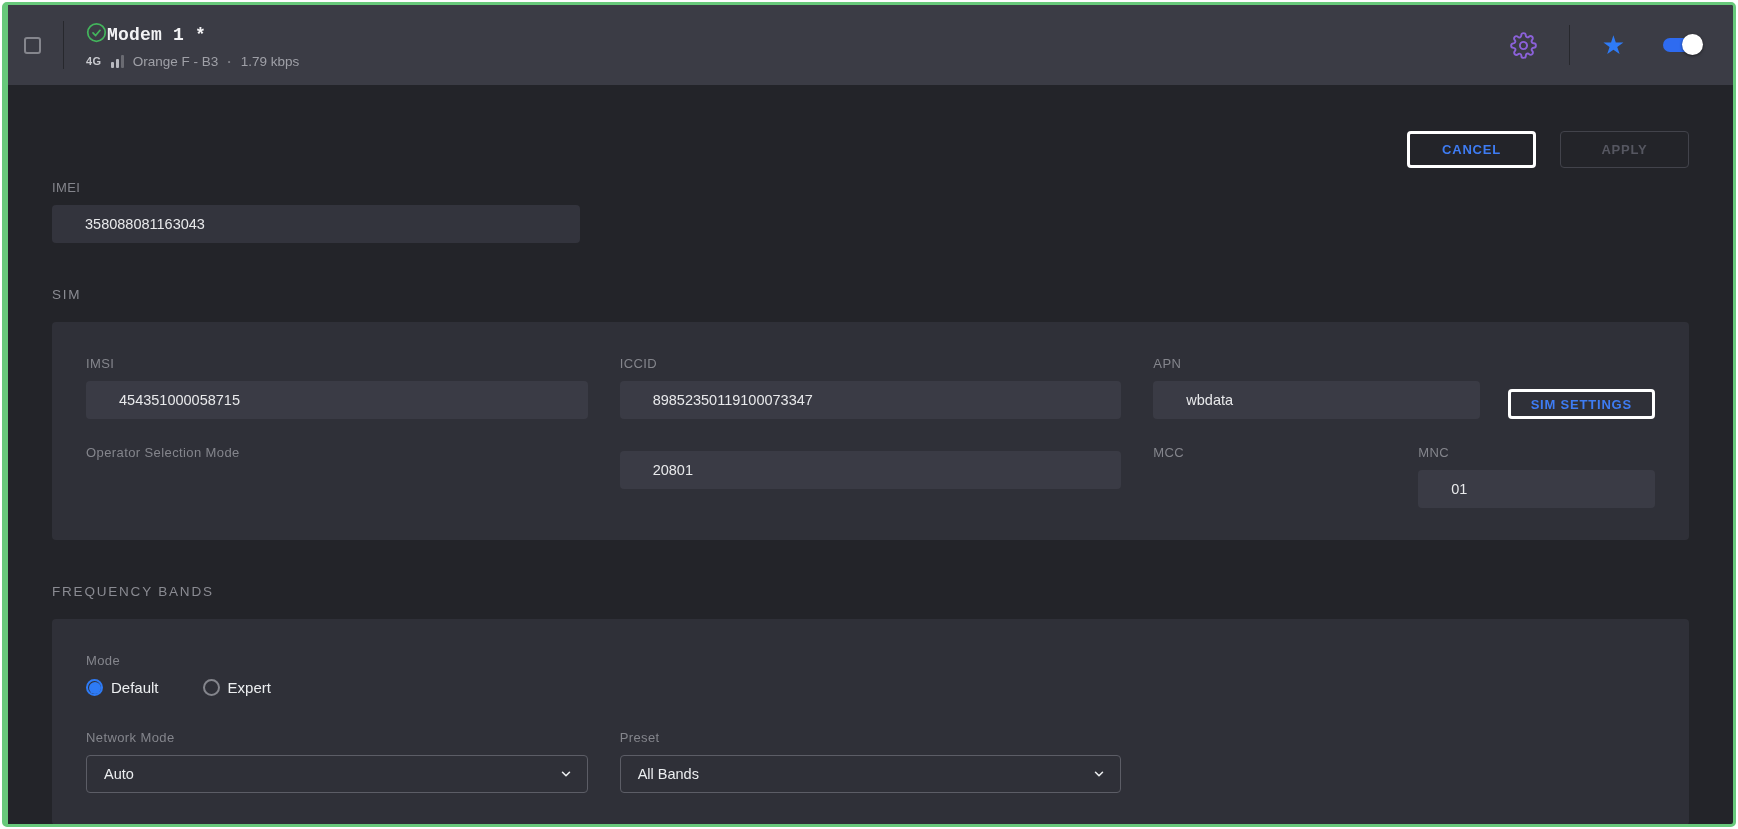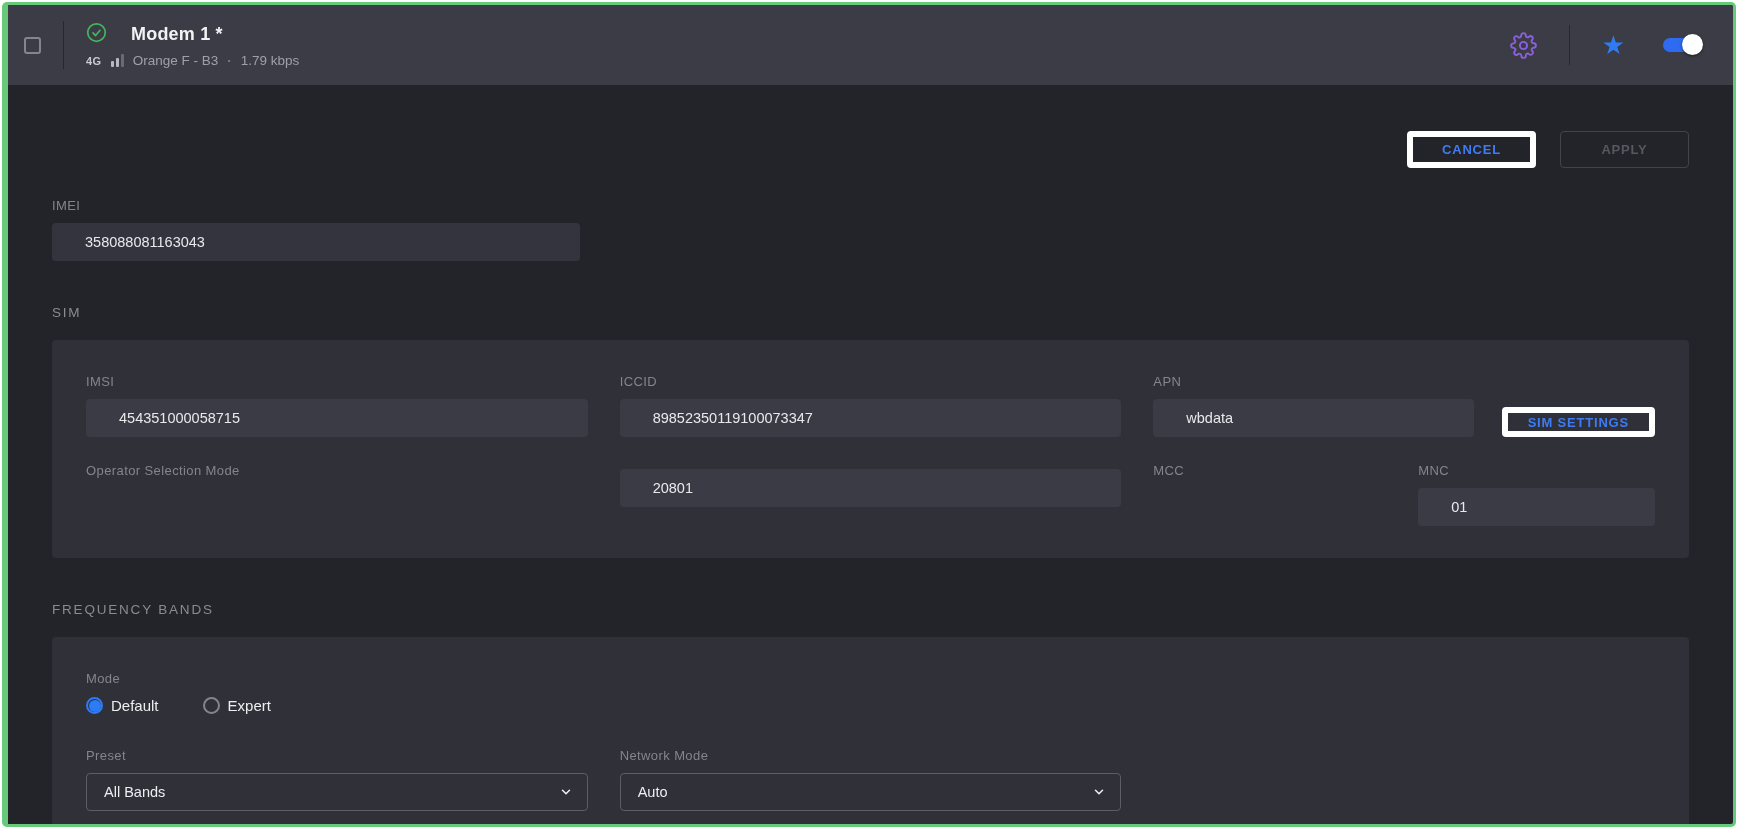--- a/index.html
+++ b/index.html
@@ -7,21 +7,21 @@
   .window {
     position:absolute; left:2px; top:2px; width:1734px; height:825px;
     background:#232429; border:3px solid #68c97b; border-left:6px solid #68c97b;
     border-radius:5px; overflow:hidden;
   }
   
   .header { height:80px; background:#3b3c45; display:flex; align-items:center; padding:0 30px 0 16px; }
   .checkbox { width:17px; height:17px; border:2px solid #85868d; border-radius:3px; background:transparent; cursor:pointer; }
   .vdiv { width:1px; height:48px; background:#27282d; margin-left:22px; }
   .status-block { margin-left:22px; display:flex; flex-direction:column; gap:6px; }
-  .title-row { display:flex; align-items:center; gap:24px; }
+  .title-row { display:flex; align-items:center; gap:0;font-family:Liberation Mono, monospace; }
   .title { font-size:18px; font-weight:700; color:#f2f2f4; letter-spacing:0.2px; }
   .sub-row { display:flex; align-items:center; gap:9px; }
   .net-type { font-size:11px; font-weight:700; color:#c9cacf; letter-spacing:0.5px; }
   .bars { display:flex; align-items:flex-end; gap:2px; height:13px; }
   .bars span { width:3px; border-radius:1px; }
   .bars .b1 { height:6px;  background:#b9bac0; }
   .bars .b2 { height:9px;  background:#b9bac0; }
   .bars .b3 { height:13px; background:#6a6b72; }
   .operator, .kbps, .dot-sep { font-size:13.5px; color:#9fa0a7; }
   .dot-sep { font-weight:700; color:#7b7c83; }
@@ -30,26 +30,26 @@
   .header-right .vdiv2 { width:1px; height:40px; background:#27282d; margin:0 28px; }
   .star { font-size:26px; color:#2e7bf6; line-height:1; }
   .toggle { position:relative; width:40px; height:22px; margin-left:34px; cursor:pointer; }
   .toggle .track { position:absolute; left:0; top:4px; width:34px; height:14px; border-radius:7px; background:#2e6bf0; }
   .toggle .knob { position:absolute; right:0; top:0; width:21px; height:21px; border-radius:50%; background:#ffffff; box-shadow:0 1px 3px rgba(0,0,0,.5); }
   
   .body { padding:0 44px; }
   .actions { display:flex; justify-content:flex-end; gap:24px; margin-top:46px; }
   .btn { height:37px; min-width:129px; padding:0 20px; border-radius:4px; background:transparent;
          font-family:"Liberation Sans",sans-serif; font-size:13px; font-weight:700; letter-spacing:0.8px; cursor:pointer; }
-  .btn-outline-blue { border:6px solid #ffffff; color:#3e7cf3; }
+  .btn-outline-blue { border:3px solid #ffffff; color:#3e7cf3; }
   .btn-disabled { border:1px solid #42434b; color:#565761; cursor:default; }
   .field-label { font-size:13px; color:#84858c; letter-spacing:0.4px; line-height:19px; }
   .text-input { display:block; width:100%; height:38px; margin-top:8px; border:none; border-radius:4px;
                 background:#3a3b45; color:#e8e9eb; font-family:"Liberation Sans",sans-serif; font-size:14.5px; padding:0 33px; outline:none; }
-  .imei-block { margin-top:28px; width:528px; }
+  .imei-block { margin-top:10px; width:528px; }
   .imei-block .text-input { background:#33343d; }
   .section-label { margin-top:42px; font-size:13.5px; color:#8a8b92; letter-spacing:1.8px; line-height:19px; }
   .card { margin-top:18px; background:#2f3038; border-radius:4px; padding:32px 34px 32px; }
   .grid3 { display:grid; grid-template-columns:1fr 1fr 1fr; column-gap:32px; }
   .row-gap { margin-top:24px; }
   .col-split { display:flex; gap:28px; }
   .col-split .field { flex:1; min-width:0; }
   .btn-sim { align-self:flex-end; height:30px; min-width:132px; flex:0 0 auto; }
   
   .radio-row { display:flex; align-items:center; gap:44px; margin-top:9px; }
@@ -174,35 +174,35 @@
           <span class="radio-label">Default</span>
         </div>
         <div class="radio-item">
           <span class="radio-circle"></span>
           <span class="radio-label">Expert</span>
         </div>
       </div>
 
       <div class="grid3 selects-row">
         <div class="field">
+          <div class="field-label">Network Mode</div>
+          <div class="select-box">
+            <span class="select-value">Auto</span>
+            <svg width="14" height="14" viewBox="0 0 24 24" fill="none" stroke="#eceef0" stroke-width="2.6" stroke-linecap="round" stroke-linejoin="round">
+              <polyline points="6 9 12 15 18 9"></polyline>
+            </svg>
+          </div>
+        </div>
+        <div class="field">
           <div class="field-label">Preset</div>
           <div class="select-box">
             <span class="select-value">All Bands</span>
             <svg width="14" height="14" viewBox="0 0 24 24" fill="none" stroke="#eceef0" stroke-width="2.6" stroke-linecap="round" stroke-linejoin="round">
               <polyline points="6 9 12 15 18 9"></polyline>
             </svg>
           </div>
         </div>
-        <div class="field">
-          <div class="field-label">Network Mode</div>
-          <div class="select-box">
-            <span class="select-value">Auto</span>
-            <svg width="14" height="14" viewBox="0 0 24 24" fill="none" stroke="#eceef0" stroke-width="2.6" stroke-linecap="round" stroke-linejoin="round">
-              <polyline points="6 9 12 15 18 9"></polyline>
-            </svg>
-          </div>
-        </div>
         <div></div>
       </div>
     </div>
 
   </div>
 </div>
 
 </body></html>

